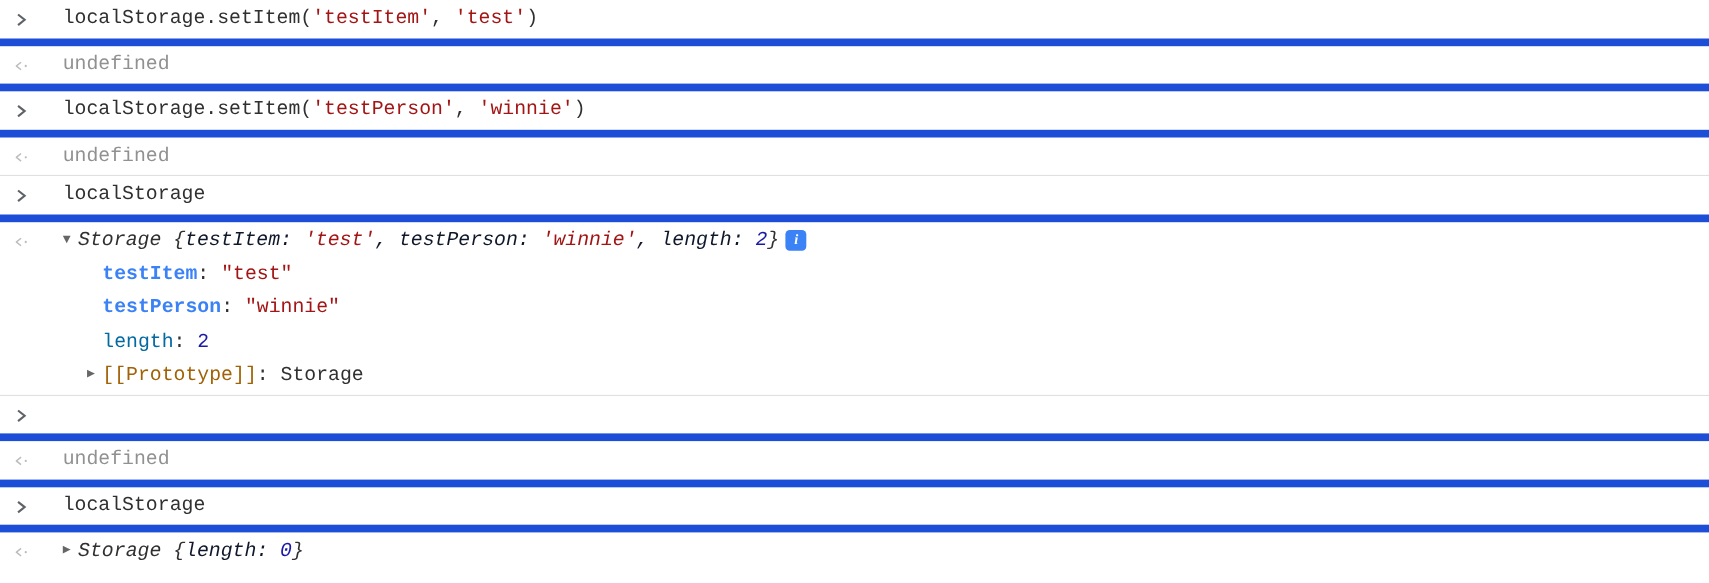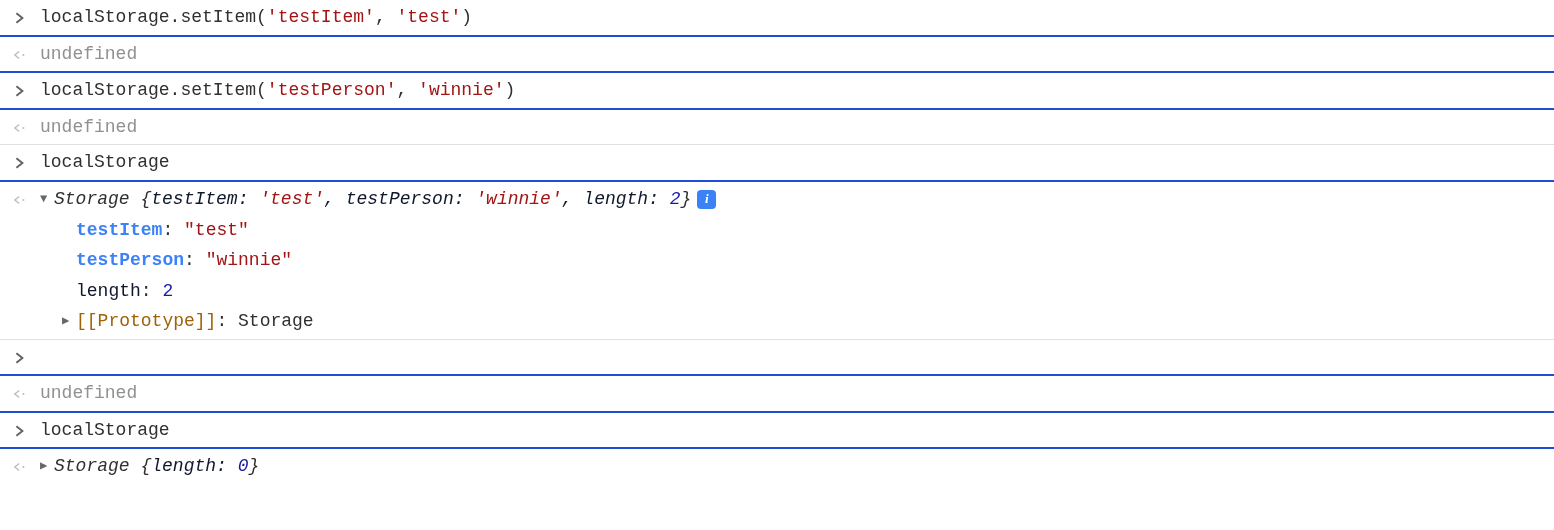--- a/index.html
+++ b/index.html
@@ -9,42 +9,42 @@
     font-family: Menlo, Monaco, Consolas, "Courier New", monospace;
     font-size: 18px;
     background: #fff;
     color: #303030;
     line-height: 1.7;
   }
   .row {
     display: flex;
     align-items: flex-start;
     padding: 2px 10px 2px 14px;
-    border-top: 2px solid #1d4ed8;
+    border-top: 7px solid #1d4ed8;
   }
   .row:first-child { border-top: none; }
   .row.sep-strong { border-top: 1px solid #e0e0e0; }
   .gutter {
     width: 26px;
     flex-shrink: 0;
     color: #909090;
     font-size: 15px;
     display: flex;
     align-items: center;
     height: 30px;
     padding-top: 2px;
   }
   .gutter.dim { color: #bcbcbc; }
-  .content { flex: 1; white-space: pre; }
+  .content { flex: 1; white-space: pre; margin-left: 17px; }
   .tok-call { color: #303030; }
   .tok-paren { color: #303030; }
   .tok-str { color: #a31515; }
   .tok-num { color: #1a1aa6; }
   .tok-undef { color: #919191; }
-  .tok-key { color: #0f172a; font-weight: 600; }
+  .tok-key { color: #0369a1; font-weight: 600; }
   .tok-keyit { color: #0f172a; font-style: italic; }
   .tok-keybold { color: #3b82f6; font-weight: 700; }
   .tok-classname { font-style: italic; color: #303030; }
   .tok-proto { color: #a16207; }
   .tok-protoval { color: #303030; }
   .tok-strit { color: #a31515; font-style: italic; }
   .tok-numit { color: #1a1aa6; font-style: italic; }
   .disclosure {
     display: inline-block;
     width: 14px;

